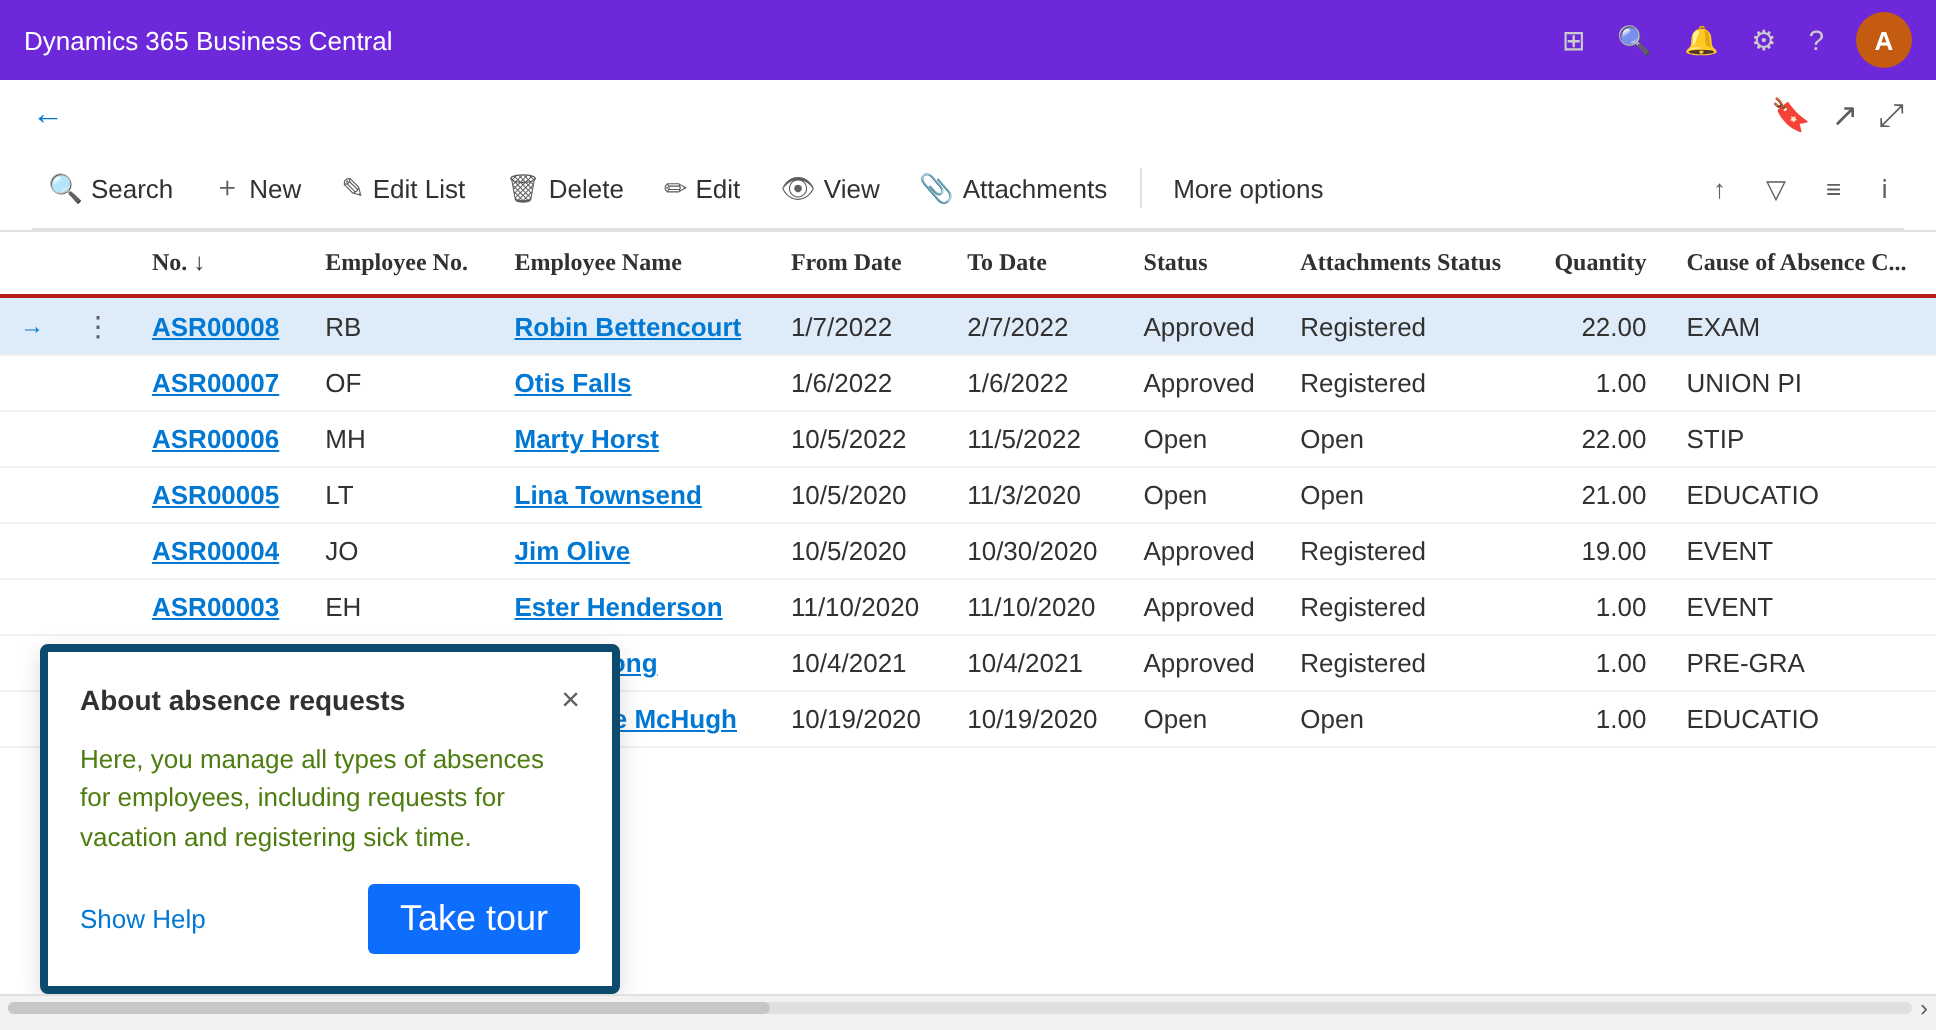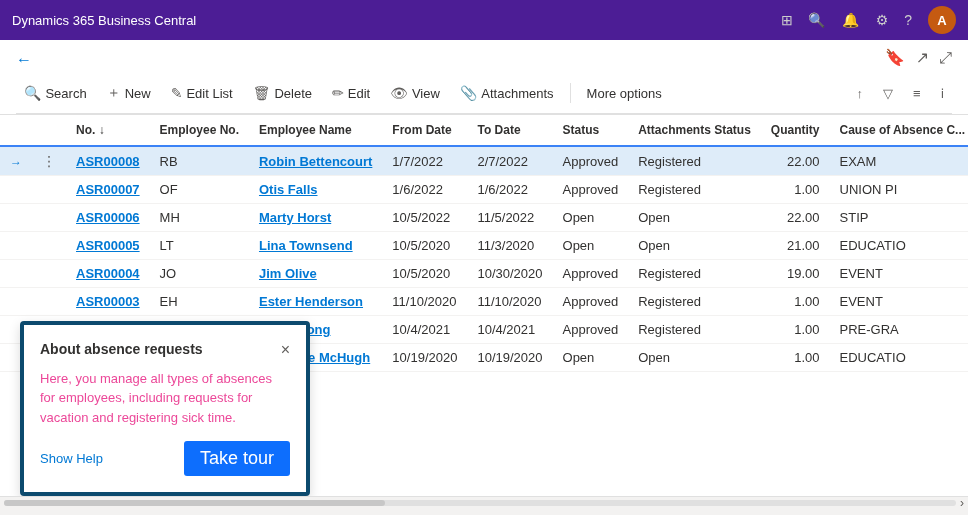--- a/index.html
+++ b/index.html
@@ -1,20 +1,20 @@
 <!DOCTYPE html>
 <html><head>
   <meta charset="utf-8">
   <style>
     * { box-sizing: border-box; margin: 0; padding: 0; }
     body { font-family: 'Segoe UI', Arial, sans-serif; font-size: 13px; background: #f3f2f1; width: 968px; height: 515px; overflow: hidden; }
 
     
     .top-nav {
-      background: #4c1d95;
+      background: #6d28d9;
       color: #fff;
       height: 40px;
       display: flex;
       align-items: center;
       padding: 0 12px;
       gap: 12px;
     }
     .top-nav-title { font-size: 13px; color: #fff; font-weight: 400; flex: 1; }
     .top-nav-icons { display: flex; gap: 16px; align-items: center; }
     .top-nav-icon { color: #ccc; font-size: 14px; cursor: pointer; }
@@ -78,23 +78,24 @@
       border-bottom: 1px solid #e0e0e0;
       background: #fff;
     }
     thead th {
       text-align: left;
       padding: 8px 10px;
       font-weight: 600;
       color: #323130;
       font-size: 12px;
       white-space: nowrap;
-      border-bottom: 2px solid #3b82f6;
+      border-bottom: 2px solid #b91c1c;
       cursor: pointer;
       user-select: none;
+      font-family: Liberation Serif, serif;
     }
     thead th.right { text-align: right; }
     tbody tr { border-bottom: 1px solid #f3f2f1; }
     tbody tr.selected { background: #deecf9; }
     tbody td {
       padding: 6px 10px;
       color: #323130;
       white-space: nowrap;
     }
     tbody td.link { color: #0078d4; text-decoration: underline; cursor: pointer; font-weight: bold; }
@@ -116,21 +117,21 @@
       z-index: 100;
     }
     .tooltip-popup-header {
       display: flex;
       justify-content: space-between;
       align-items: flex-start;
       margin-bottom: 10px;
     }
     .tooltip-title { font-size: 14px; font-weight: 600; color: #323130; }
     .tooltip-close { background: none; border: none; cursor: pointer; color: #605e5c; font-size: 16px; }
-    .tooltip-body { font-size: 13px; color: #ec4899; line-height: 1.5; margin-bottom: 14px; }
+    .tooltip-body { font-size: 13px; color: #4d7c0f; line-height: 1.5; margin-bottom: 14px; }
     .tooltip-footer { display: flex; justify-content: space-between; align-items: center; }
     .show-help-link { color: #0078d4; text-decoration: none; font-size: 13px; cursor: pointer; }
     .take-tour-btn {
       background: #0d6efd;
       color: #fff;
       border: none;
       padding: 7px 16px;
       border-radius: 3px;
       font-size: 18px;
       cursor: pointer;

